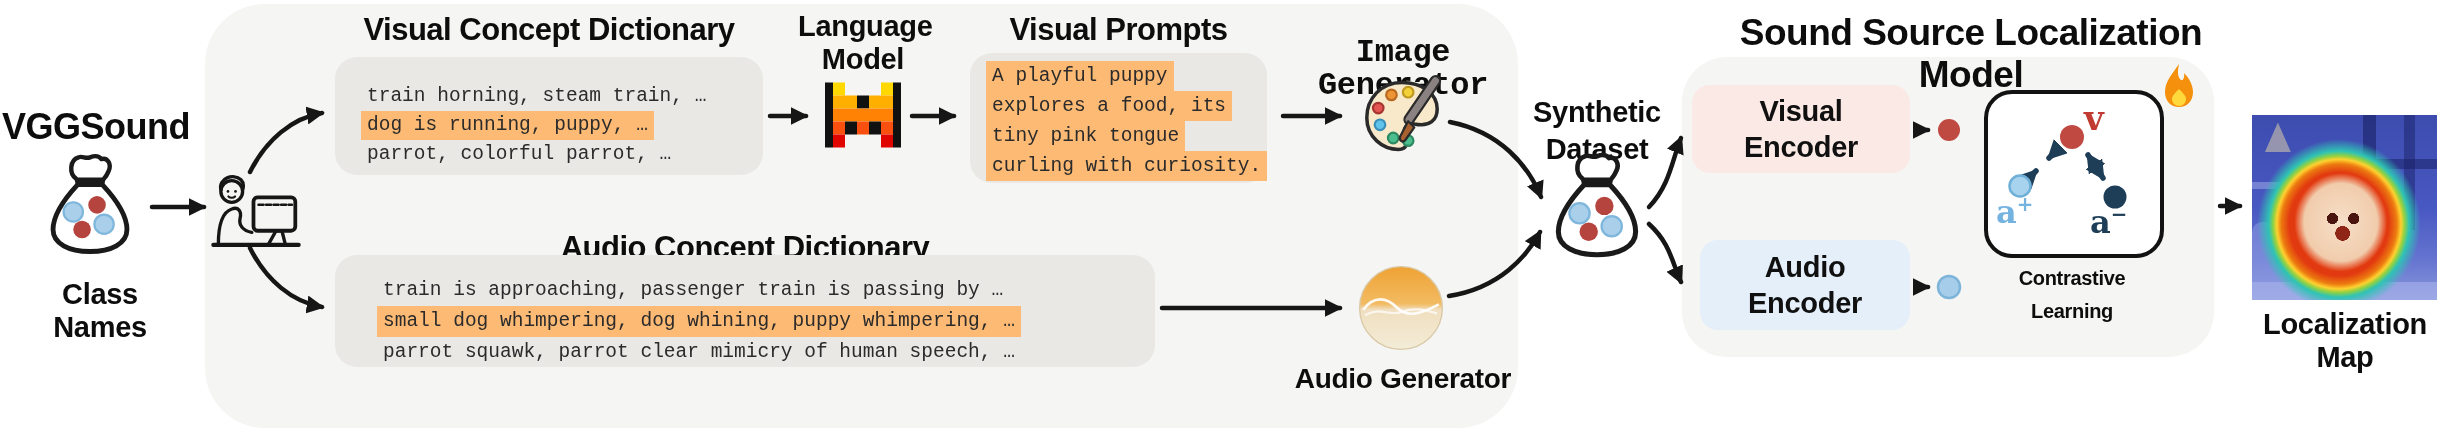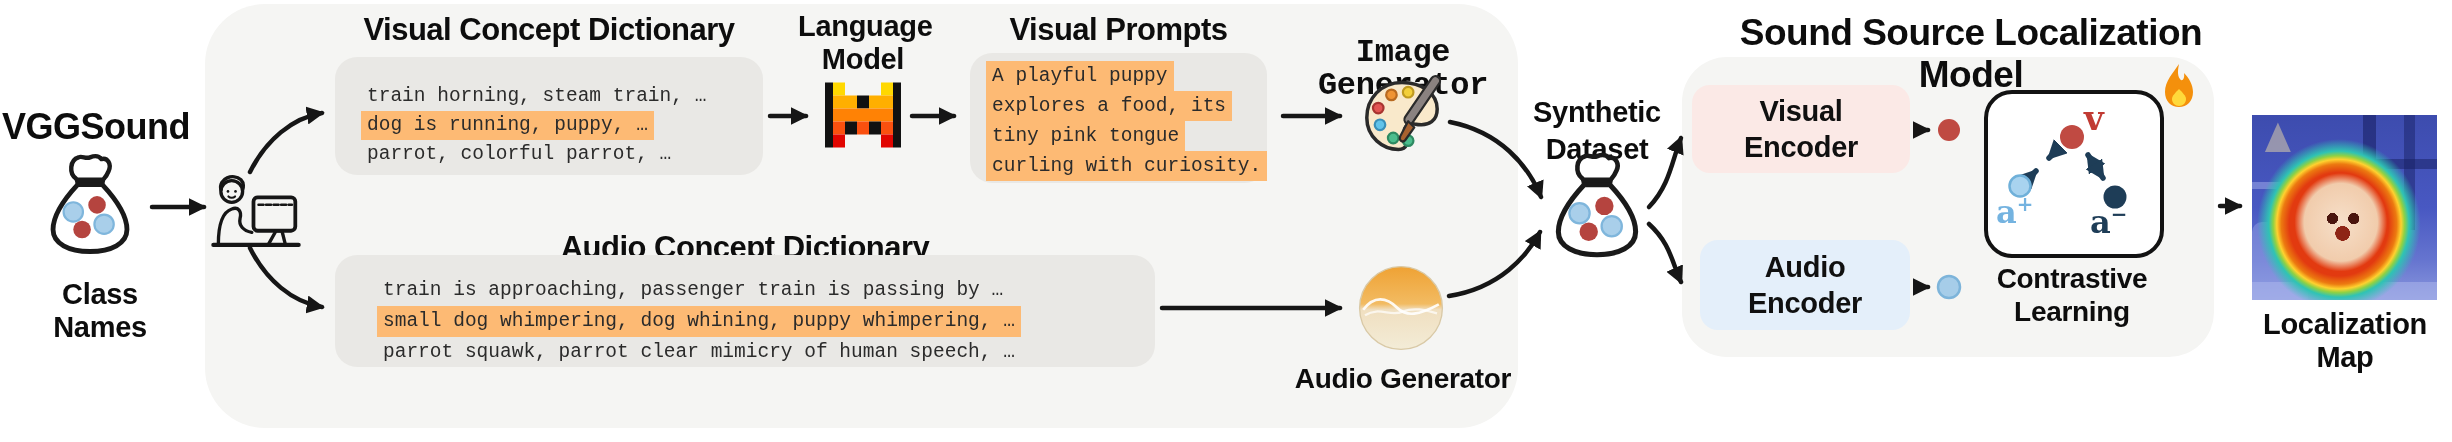--- a/index.html
+++ b/index.html
@@ -183,21 +183,21 @@
          <span style="display:block;">Encoder</span>
       </div>
   </div>
 
   <div class="contrastive-frame" style="left:1984px;top:90px;width:172px;height:160px;"></div>
 
   <div class="mathlabel" style="left:2084px;top:98px;font-size:34px;color:#c13b33;">v</div>
   <div class="mathlabel" style="left:1996px;top:192px;font-size:32px;color:#74b3e0;"><span>a</span><sup>+</sup></div>
   <div class="mathlabel" style="left:2090px;top:202px;font-size:32px;color:#1e3d57;"><span>a</span><sup>−</sup></div>
 
-  <div class="caption" style="left:1984px;top:262px;width:176px;font-size:28px;line-height:33px;">
+  <div class="caption" style="left:1984px;top:262px;width:176px;font-size:20px;line-height:33px;">
     <span style="display:block;">Contrastive</span>
     <span style="display:block;">Learning</span>
   </div>
 
   <svg class="abs" style="left:2160px;top:62px;" width="38" height="46" viewBox="0 0 36 46">
     <path d="M18,2 C12,11 4,19 4,30 C4,39 10,45 18,45 C26,45 32,39 32,30 C32,23 28,16 23,11 C24,17 21,20 19,17 C16,13 17,7 18,2 Z" fill="#f4900c"></path>
     <path d="M18,27 C14,31 11,34 11,37 C11,41 14,44 18,44 C22,44 25,41 25,37 C25,34 22,31 18,27 Z" fill="#ffd93b"></path>
   </svg>
 
   <div class="locmap">

